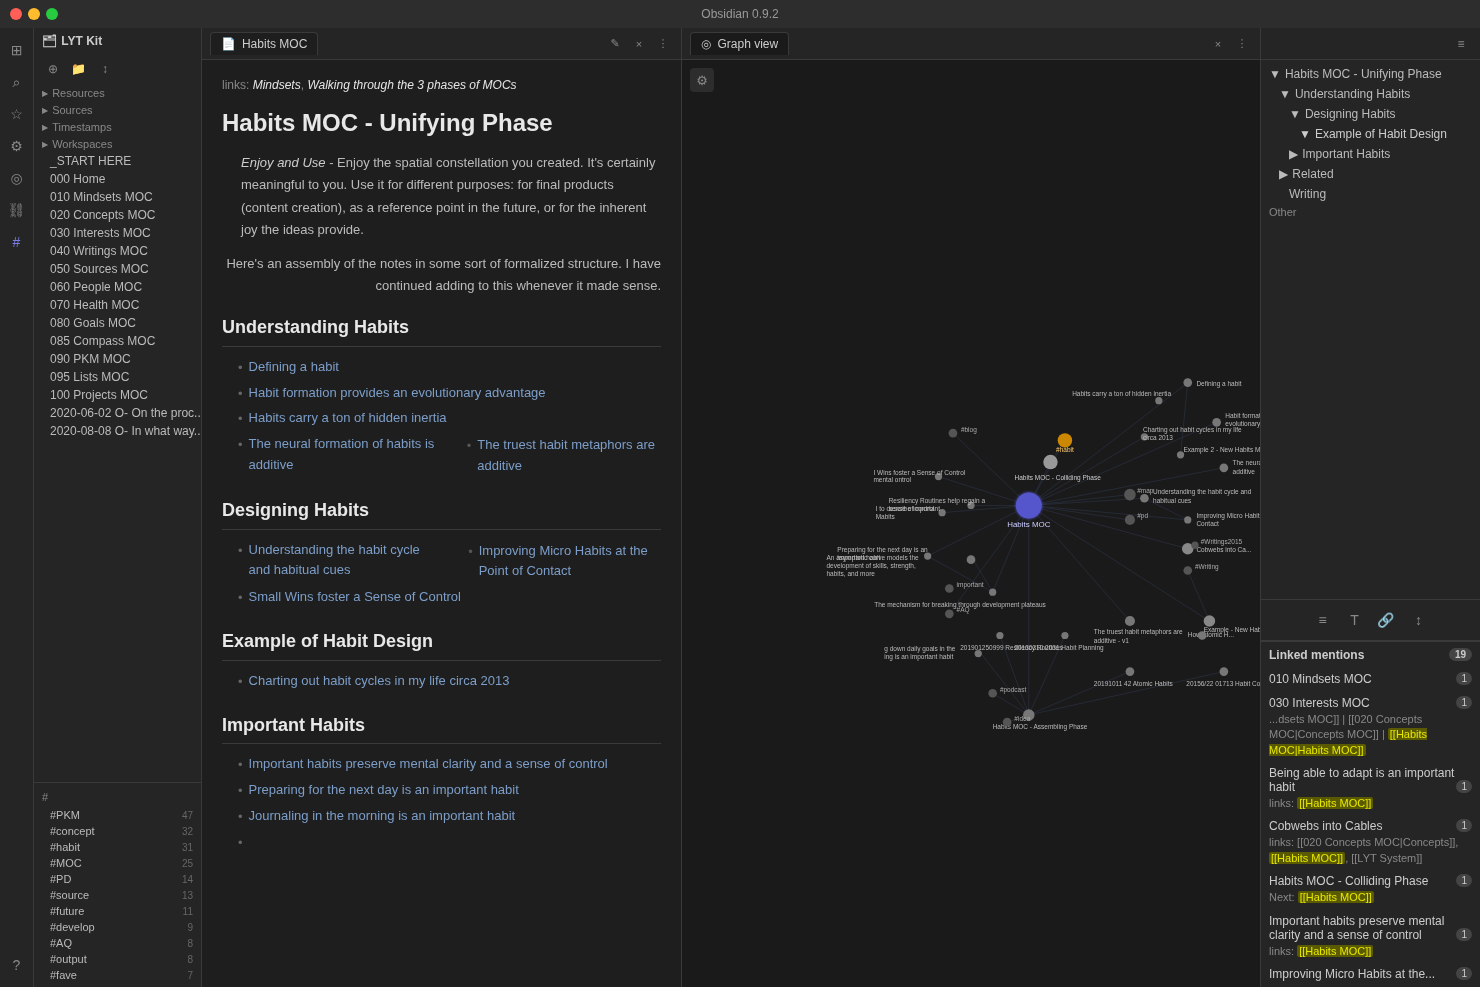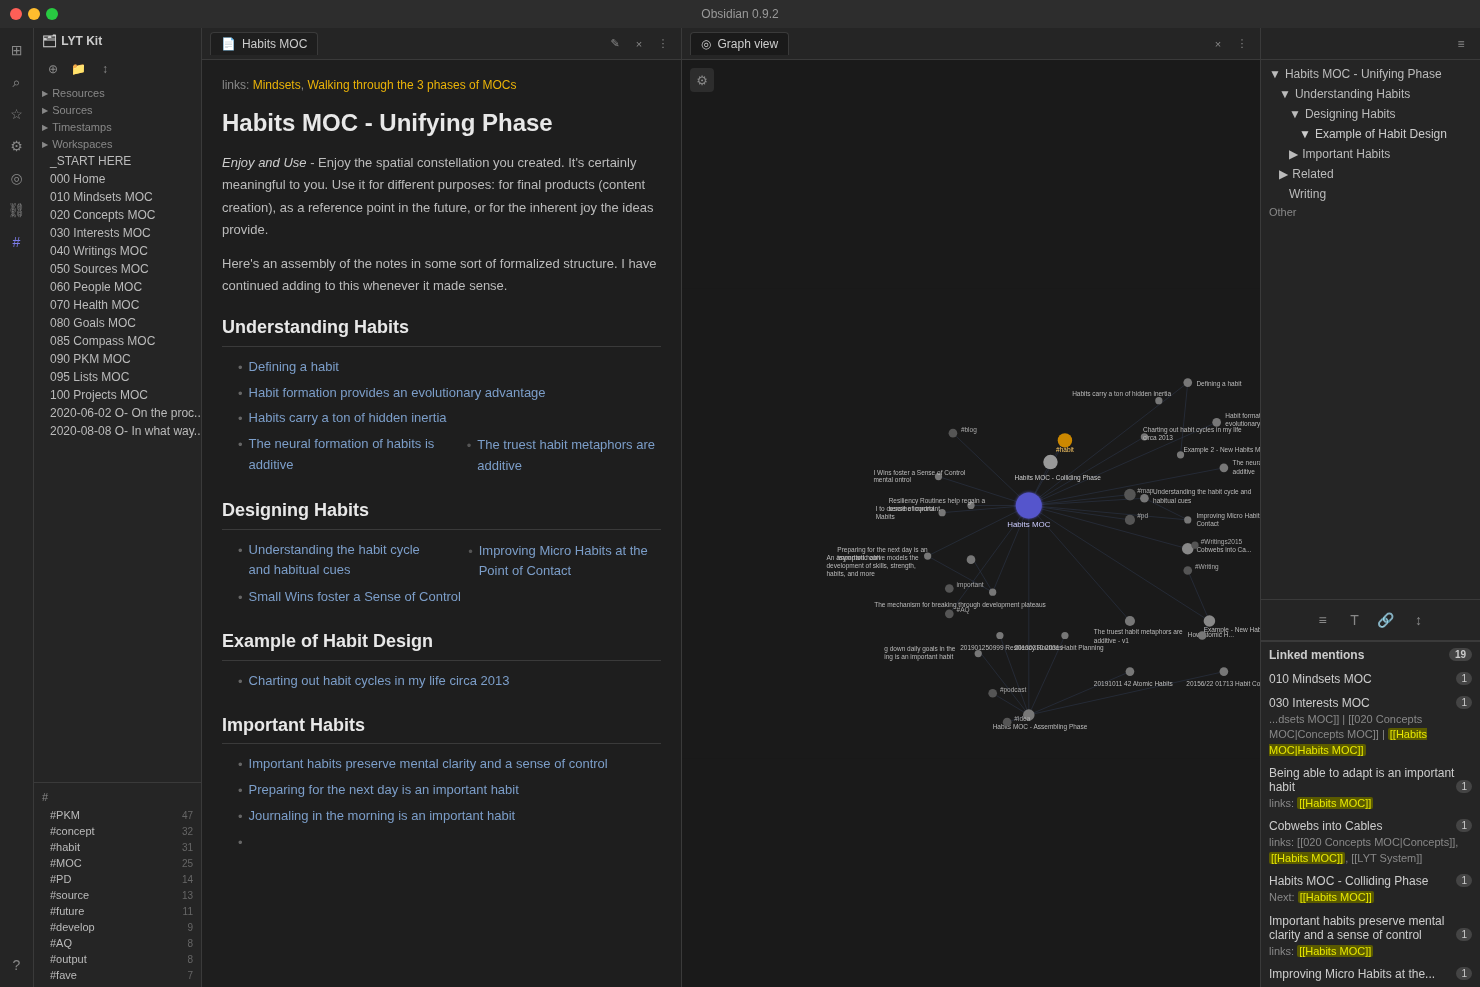--- a/index.html
+++ b/index.html
@@ -219,43 +219,45 @@
       padding: 16px 20px;
       overflow-y: auto;
       flex: 1;
       line-height: 1.6;
     }
     .doc-links {
       font-size: 12px;
       color: #888;
       margin-bottom: 12px;
     }
-    .doc-links a { color: #eab308; text-decoration: none; }
+    .doc-links a { color: #e5e5e5; text-decoration: none; font-style: italic; }
 
     .doc-title {
       font-size: 24px;
       font-weight: 700;
       color: #e8e8e8;
       margin-bottom: 14px;
       line-height: 1.3;
     }
 
     .doc-intro {
       font-size: 13px;
       color: #bbb;
       margin-bottom: 12px;
       line-height: 1.7;
+      margin-left: 19px;
     }
     .doc-intro em { font-style: italic; color: #ccc; }
 
     .doc-body-text {
       font-size: 13px;
       color: #bbb;
       margin-bottom: 16px;
       line-height: 1.7;
+      text-align: right;
     }
 
     .doc-h2 {
       font-size: 18px;
       font-weight: 700;
       color: #e8e8e8;
       margin: 16px 0 8px;
       padding-bottom: 4px;
       border-bottom: 1px solid #3a3a3a;
     }

